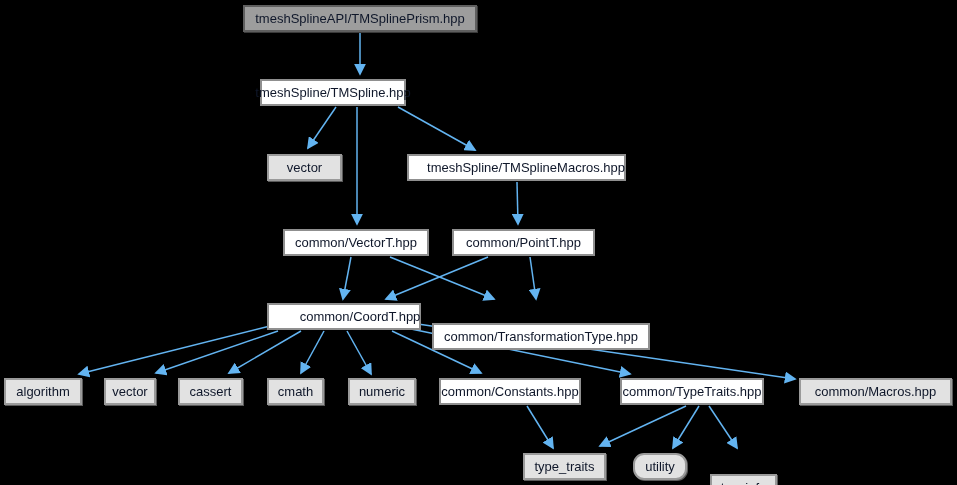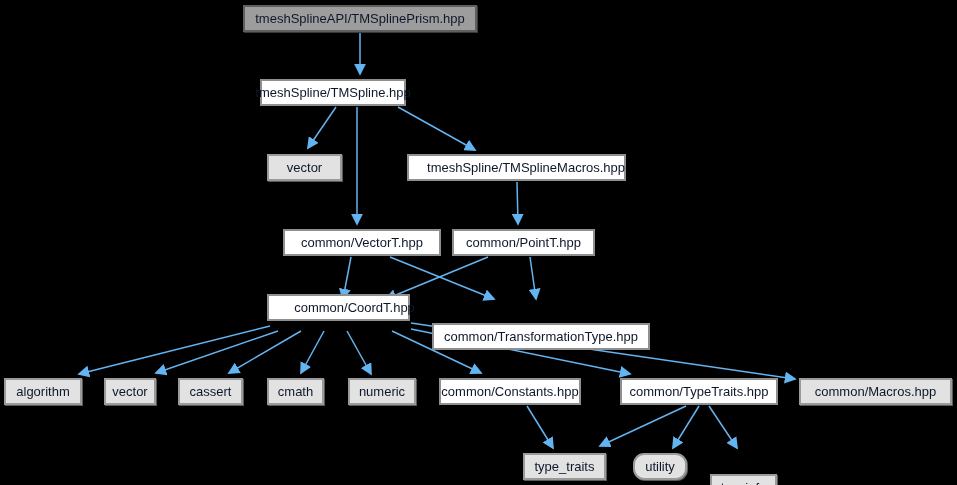--- a/index.html
+++ b/index.html
@@ -53,29 +53,29 @@
       <line x1="527" y1="406" x2="553" y2="448" stroke="#63b4f1" stroke-width="1.5" marker-end="url(#arrow)"></line>
       <line x1="686" y1="406" x2="600" y2="446" stroke="#63b4f1" stroke-width="1.5" marker-end="url(#arrow)"></line>
       <line x1="699" y1="406" x2="673" y2="448" stroke="#63b4f1" stroke-width="1.5" marker-end="url(#arrow)"></line>
       <line x1="709" y1="406" x2="737" y2="448" stroke="#63b4f1" stroke-width="1.5" marker-end="url(#arrow)"></line>
     </svg>
   <div id="nodes">
       <div class="node current" style="left: 243px; top: 5px; width: 234px; height: 27px; background: rgb(157, 157, 157); border-color: rgb(95, 95, 95);">tmeshSplineAPI/TMSplinePrism.hpp</div>
       <div class="node file" style="left: 260px; top: 79px; width: 146px; height: 27px; background: rgb(255, 255, 255); border-color: rgb(143, 143, 143);">tmeshSpline/TMSpline.hpp</div>
       <div class="node system" style="left: 267px; top: 154px; width: 75px; height: 27px; background: rgb(226, 226, 226); border-color: rgb(154, 154, 154);">vector</div>
       <div class="node file" style="left: 407px; top: 154px; width: 219px; height: 27px; background: rgb(255, 255, 255); border-color: rgb(143, 143, 143); padding-left: 19px;">tmeshSpline/TMSplineMacros.hpp</div>
-      <div class="node file" style="left: 283px; top: 229px; width: 158px; height: 27px; background: rgb(255, 255, 255); border-color: rgb(143, 143, 143);">common/VectorT.hpp</div>
+      <div class="node file" style="left: 283px; top: 229px; width: 146px; height: 27px; background: rgb(255, 255, 255); border-color: rgb(143, 143, 143);">common/VectorT.hpp</div>
       <div class="node file" style="left: 452px; top: 229px; width: 143px; height: 27px; background: rgb(255, 255, 255); border-color: rgb(143, 143, 143);">common/PointT.hpp</div>
-      <div class="node file" style="left: 267px; top: 294px; width: 143px; height: 27px; background: rgb(255, 255, 255); border-color: rgb(143, 143, 143); padding-left: 32px;">common/CoordT.hpp</div>
+      <div class="node file" style="left: 267px; top: 303px; width: 154px; height: 27px; background: rgb(255, 255, 255); border-color: rgb(143, 143, 143); padding-left: 32px;">common/CoordT.hpp</div>
       <div class="node file" style="left: 432px; top: 303px; width: 218px; height: 27px; background: rgb(255, 255, 255); border-color: rgb(143, 143, 143); margin-top: 20px;">common/TransformationType.hpp</div>
       <div class="node system" style="left: 4px; top: 378px; width: 78px; height: 27px; background: rgb(226, 226, 226); border-color: rgb(154, 154, 154);">algorithm</div>
       <div class="node system" style="left: 104px; top: 378px; width: 52px; height: 27px; background: rgb(226, 226, 226); border-color: rgb(154, 154, 154);">vector</div>
       <div class="node system" style="left: 178px; top: 378px; width: 65px; height: 27px; background: rgb(226, 226, 226); border-color: rgb(154, 154, 154);">cassert</div>
       <div class="node system" style="left: 267px; top: 378px; width: 57px; height: 27px; background: rgb(226, 226, 226); border-color: rgb(154, 154, 154);">cmath</div>
       <div class="node system" style="left: 348px; top: 378px; width: 68px; height: 27px; background: rgb(226, 226, 226); border-color: rgb(154, 154, 154);">numeric</div>
       <div class="node file" style="left: 439px; top: 378px; width: 142px; height: 27px; background: rgb(255, 255, 255); border-color: rgb(143, 143, 143);">common/Constants.hpp</div>
-      <div class="node file" style="left: 620px; top: 378px; width: 158px; height: 27px; background: rgb(255, 255, 255); border-color: rgb(143, 143, 143);">common/TypeTraits.hpp</div>
+      <div class="node file" style="left: 620px; top: 378px; width: 144px; height: 27px; background: rgb(255, 255, 255); border-color: rgb(143, 143, 143);">common/TypeTraits.hpp</div>
       <div class="node system" style="left: 799px; top: 378px; width: 153px; height: 27px; background: rgb(226, 226, 226); border-color: rgb(154, 154, 154);">common/Macros.hpp</div>
       <div class="node system" style="left: 523px; top: 453px; width: 83px; height: 27px; background: rgb(226, 226, 226); border-color: rgb(154, 154, 154);">type_traits</div>
       <div class="node system" style="left: 633px; top: 453px; width: 54px; height: 27px; background: rgb(226, 226, 226); border-color: rgb(154, 154, 154); border-radius: 11px;">utility</div>
       <div class="node system" style="left: 710px; top: 474px; width: 67px; height: 27px; background: rgb(226, 226, 226); border-color: rgb(154, 154, 154);">typeinfo</div>
     </div>
 </div>
 
 </body></html>

